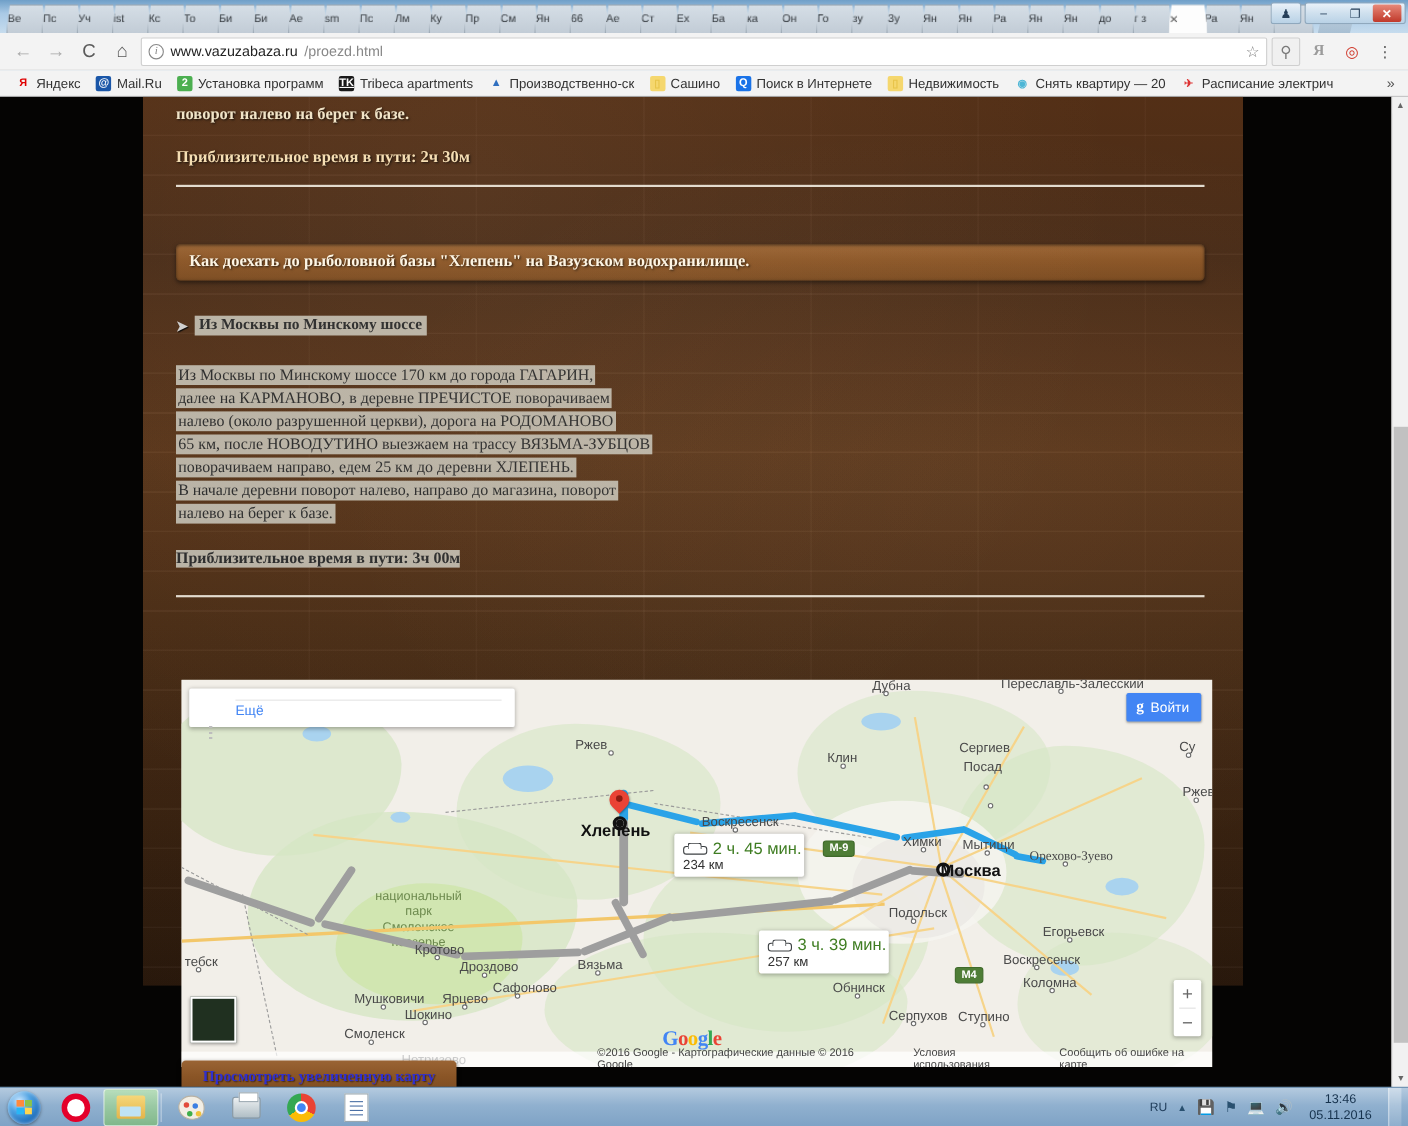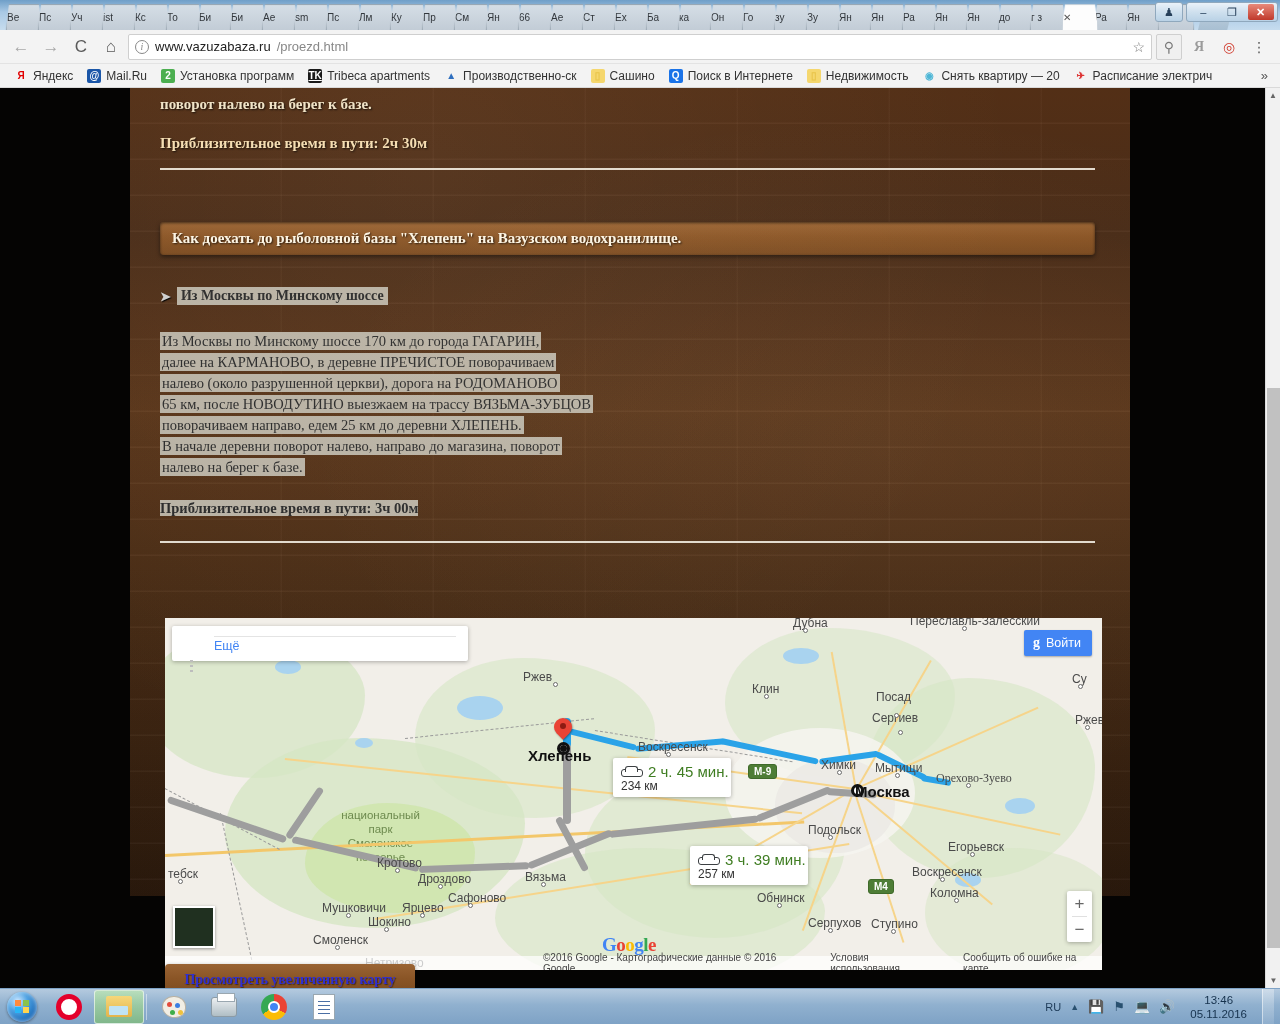--- a/index.html
+++ b/index.html
@@ -582,21 +582,21 @@
           <div class="shield" style="left:583px;top:146px;">М-9</div>
           <div class="shield" style="left:703px;top:261px;">M4</div>
 
           <div id="city-layer">
               <div class="city" style="left: 628px; top: -2px;">Дубна</div>
               <div class="dot" style="left: 638px; top: 10px;"></div>
               <div class="city" style="left: 745px; top: -4px;">Переславль-Залесский</div>
               <div class="dot" style="left: 797px; top: 8px;"></div>
               <div class="city" style="left: 358px; top: 52px;">Ржев</div>
               <div class="dot" style="left: 388px; top: 64px;"></div>
-              <div class="city" style="left: 707px; top: 55px; margin-top: 38px;">Сергиев</div>
+              <div class="city" style="left: 707px; top: 55px;">Сергиев</div>
               <div class="dot" style="left: 729px; top: 95px;"></div>
               <div class="city" style="left: 711px; top: 72px;">Посад</div>
               <div class="dot" style="left: 733px; top: 112px;"></div>
               <div class="city" style="left: 587px; top: 64px;">Клин</div>
               <div class="dot" style="left: 599px; top: 76px;"></div>
               <div class="city" style="left: 473px; top: 122px;">Воскресенск</div>
               <div class="dot" style="left: 501px; top: 134px;"></div>
               <div class="city" style="left: 656px; top: 140px;">Химки</div>
               <div class="dot" style="left: 672px; top: 152px;"></div>
               <div class="city" style="left: 710px; top: 143px;">Мытищи</div>

